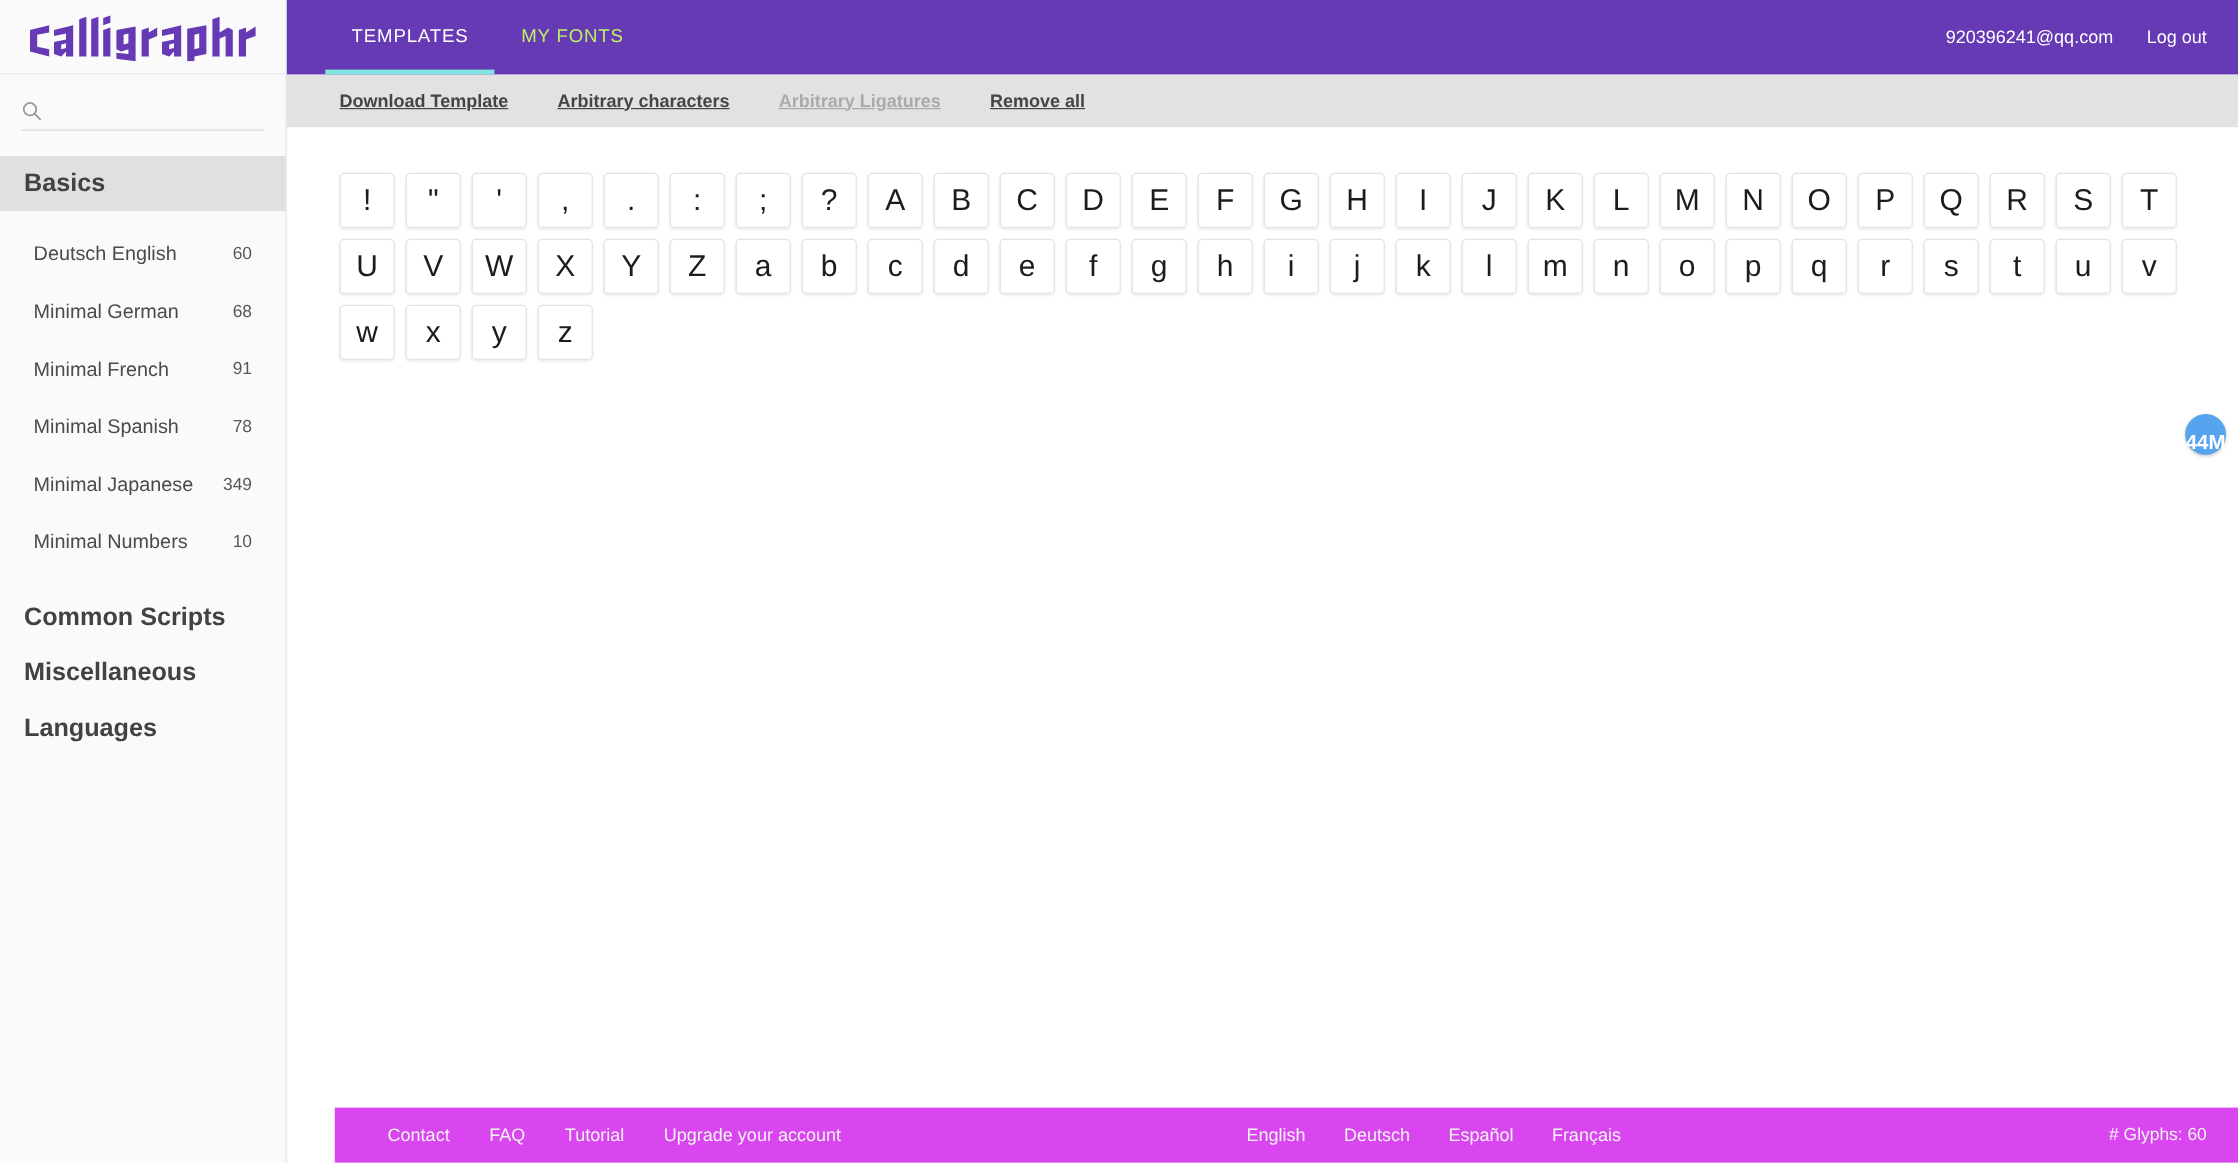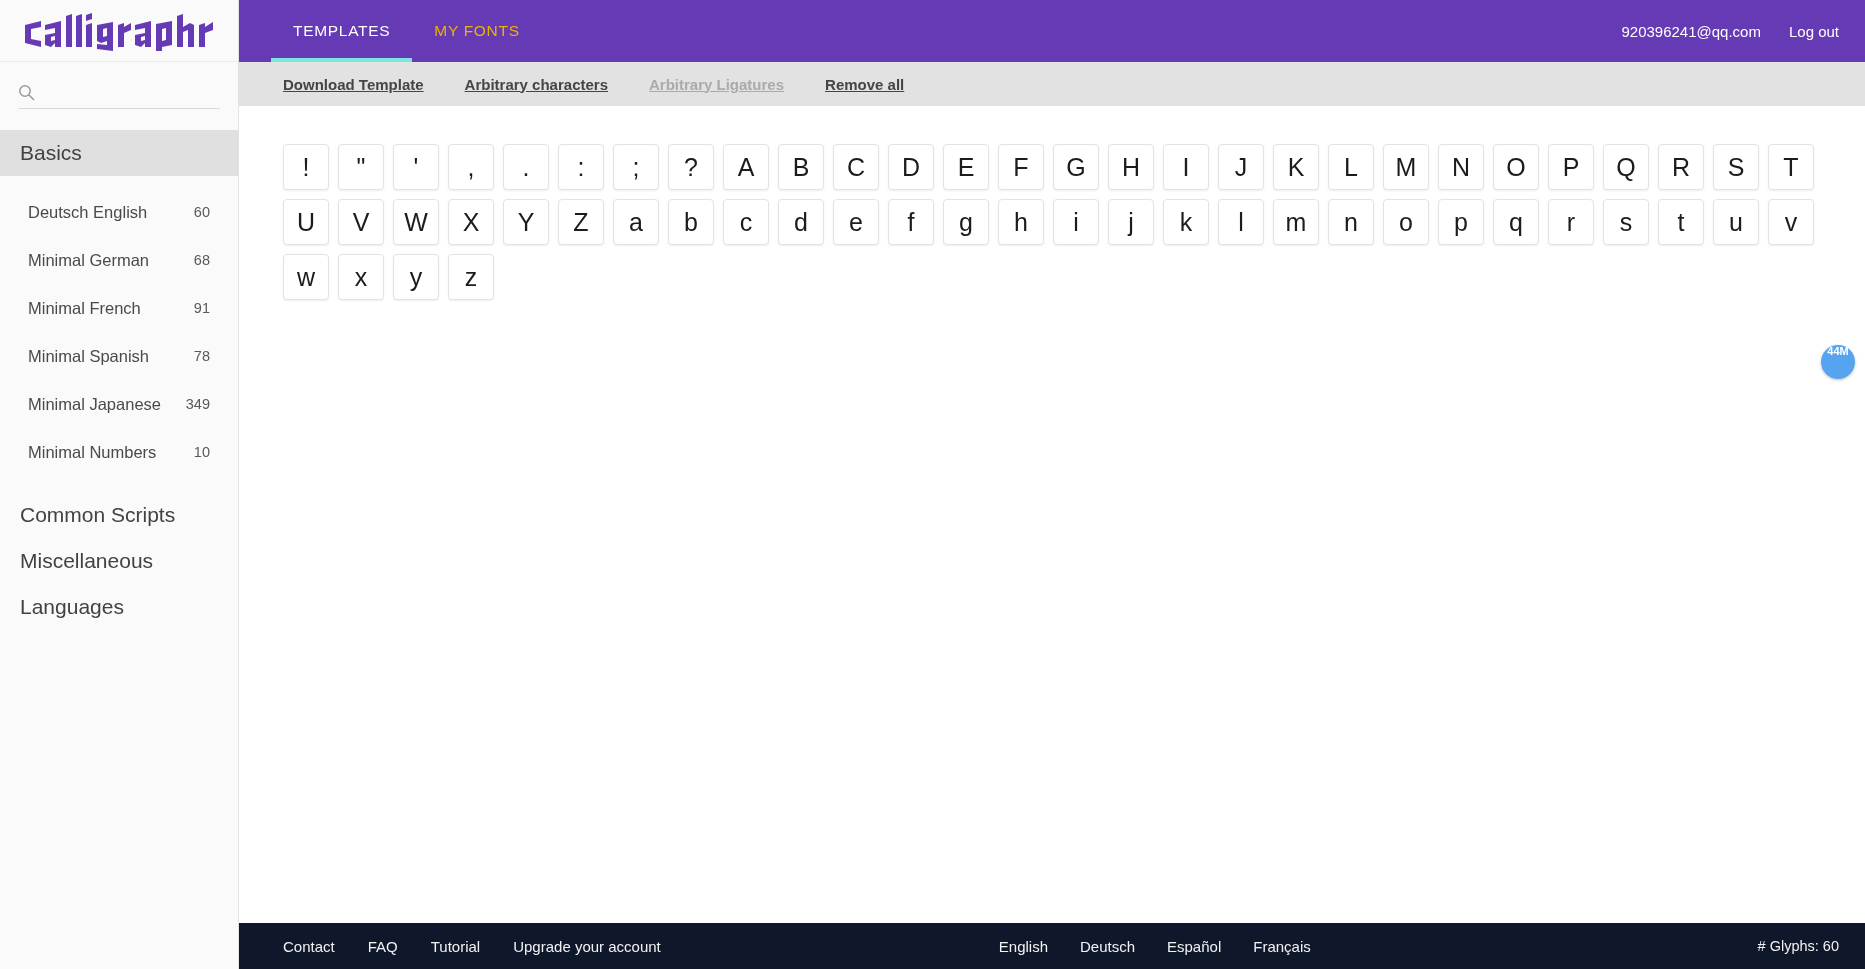--- a/index.html
+++ b/index.html
@@ -41,21 +41,21 @@
   .search-icon { flex: 0 0 auto; display:block; }
   .search-input {
     border: none; outline: none; background: transparent;
     font-family: "Liberation Sans", sans-serif;
     font-size: 14px; color: #444; width: 100%;
     padding: 0;
   }
   .search-input::placeholder { color: #b6b6b6; }
 
   .group-header {
-    font-size: 21px; font-weight: normal; color: #424242;
+    font-size: 21px; font-weight: bold; color: #424242;
     padding: 0 0 0 20px;
     height: 46px; display: flex; align-items: center;
     cursor: pointer;
   }
   .group-header.active { background: #e0e0e0; }
 
   .group-items { padding: 12px 0 16px 0; }
   .nav-item {
     display: flex; align-items: center; justify-content: space-between;
     padding: 0 28px 0 28px;
@@ -77,21 +77,21 @@
     height: 62px;
     background: #6639b5;
     display: flex; align-items: stretch;
     flex: 0 0 62px;
     position: relative;
   }
   .tabs { display: flex; align-items: stretch; padding-left: 32px; justify-content: flex-end; }
   .tab {
     display: flex; align-items: center;
     padding: 0 22px;
-    color: #eab308;
+    color: #bef264;
     font-size: 15.5px; letter-spacing: 0.7px;
     cursor: pointer;
     position: relative;
   }
   .tab.active { color: #ffffff; }
   .tab.active::after {
     content: ""; position: absolute; left: 0; right: 0; bottom: 0;
     height: 4px; background: #7fe5e0;
   }
   .topbar-right {
@@ -142,35 +142,36 @@
     user-select: none;
   }
 
   
   .float-badge {
     position: absolute;
     right: 10px; top: 239px;
     width: 34px; height: 34px; border-radius: 50%;
     background: #56a4ef;
     color: #ffffff;
-    display: flex; align-items: flex-start; justify-content: center;
-    font-size: 11px; font-weight: bold;
+    display: flex; align-items: flex-end; justify-content: center;
+    font-size: 17px; font-weight: bold;
     cursor: pointer;
     box-shadow: 0 1px 3px rgba(0,0,0,0.25);
   }
 
   
   .footer {
     height: 46px;
-    background: #0f172a;
+    background: #d946ef;
     display: flex; align-items: center;
     flex: 0 0 46px;
     color: #f2f2f2;
     font-size: 15px;
     padding: 0 26px 0 44px;
+    margin-left: 40px;
   }
   .footer-left { display: flex; gap: 33px; }
   .footer-mid { display: flex; gap: 32px; margin-left: 338px; }
   .footer-right { margin-left: auto; font-size: 14.5px; }
   .footer a, .footer .flink { color: #f2f2f2; text-decoration: none; cursor: pointer; }
   .glyph-count { color: #f2f2f2; }
 </style>
 </head>
 <body>
 

